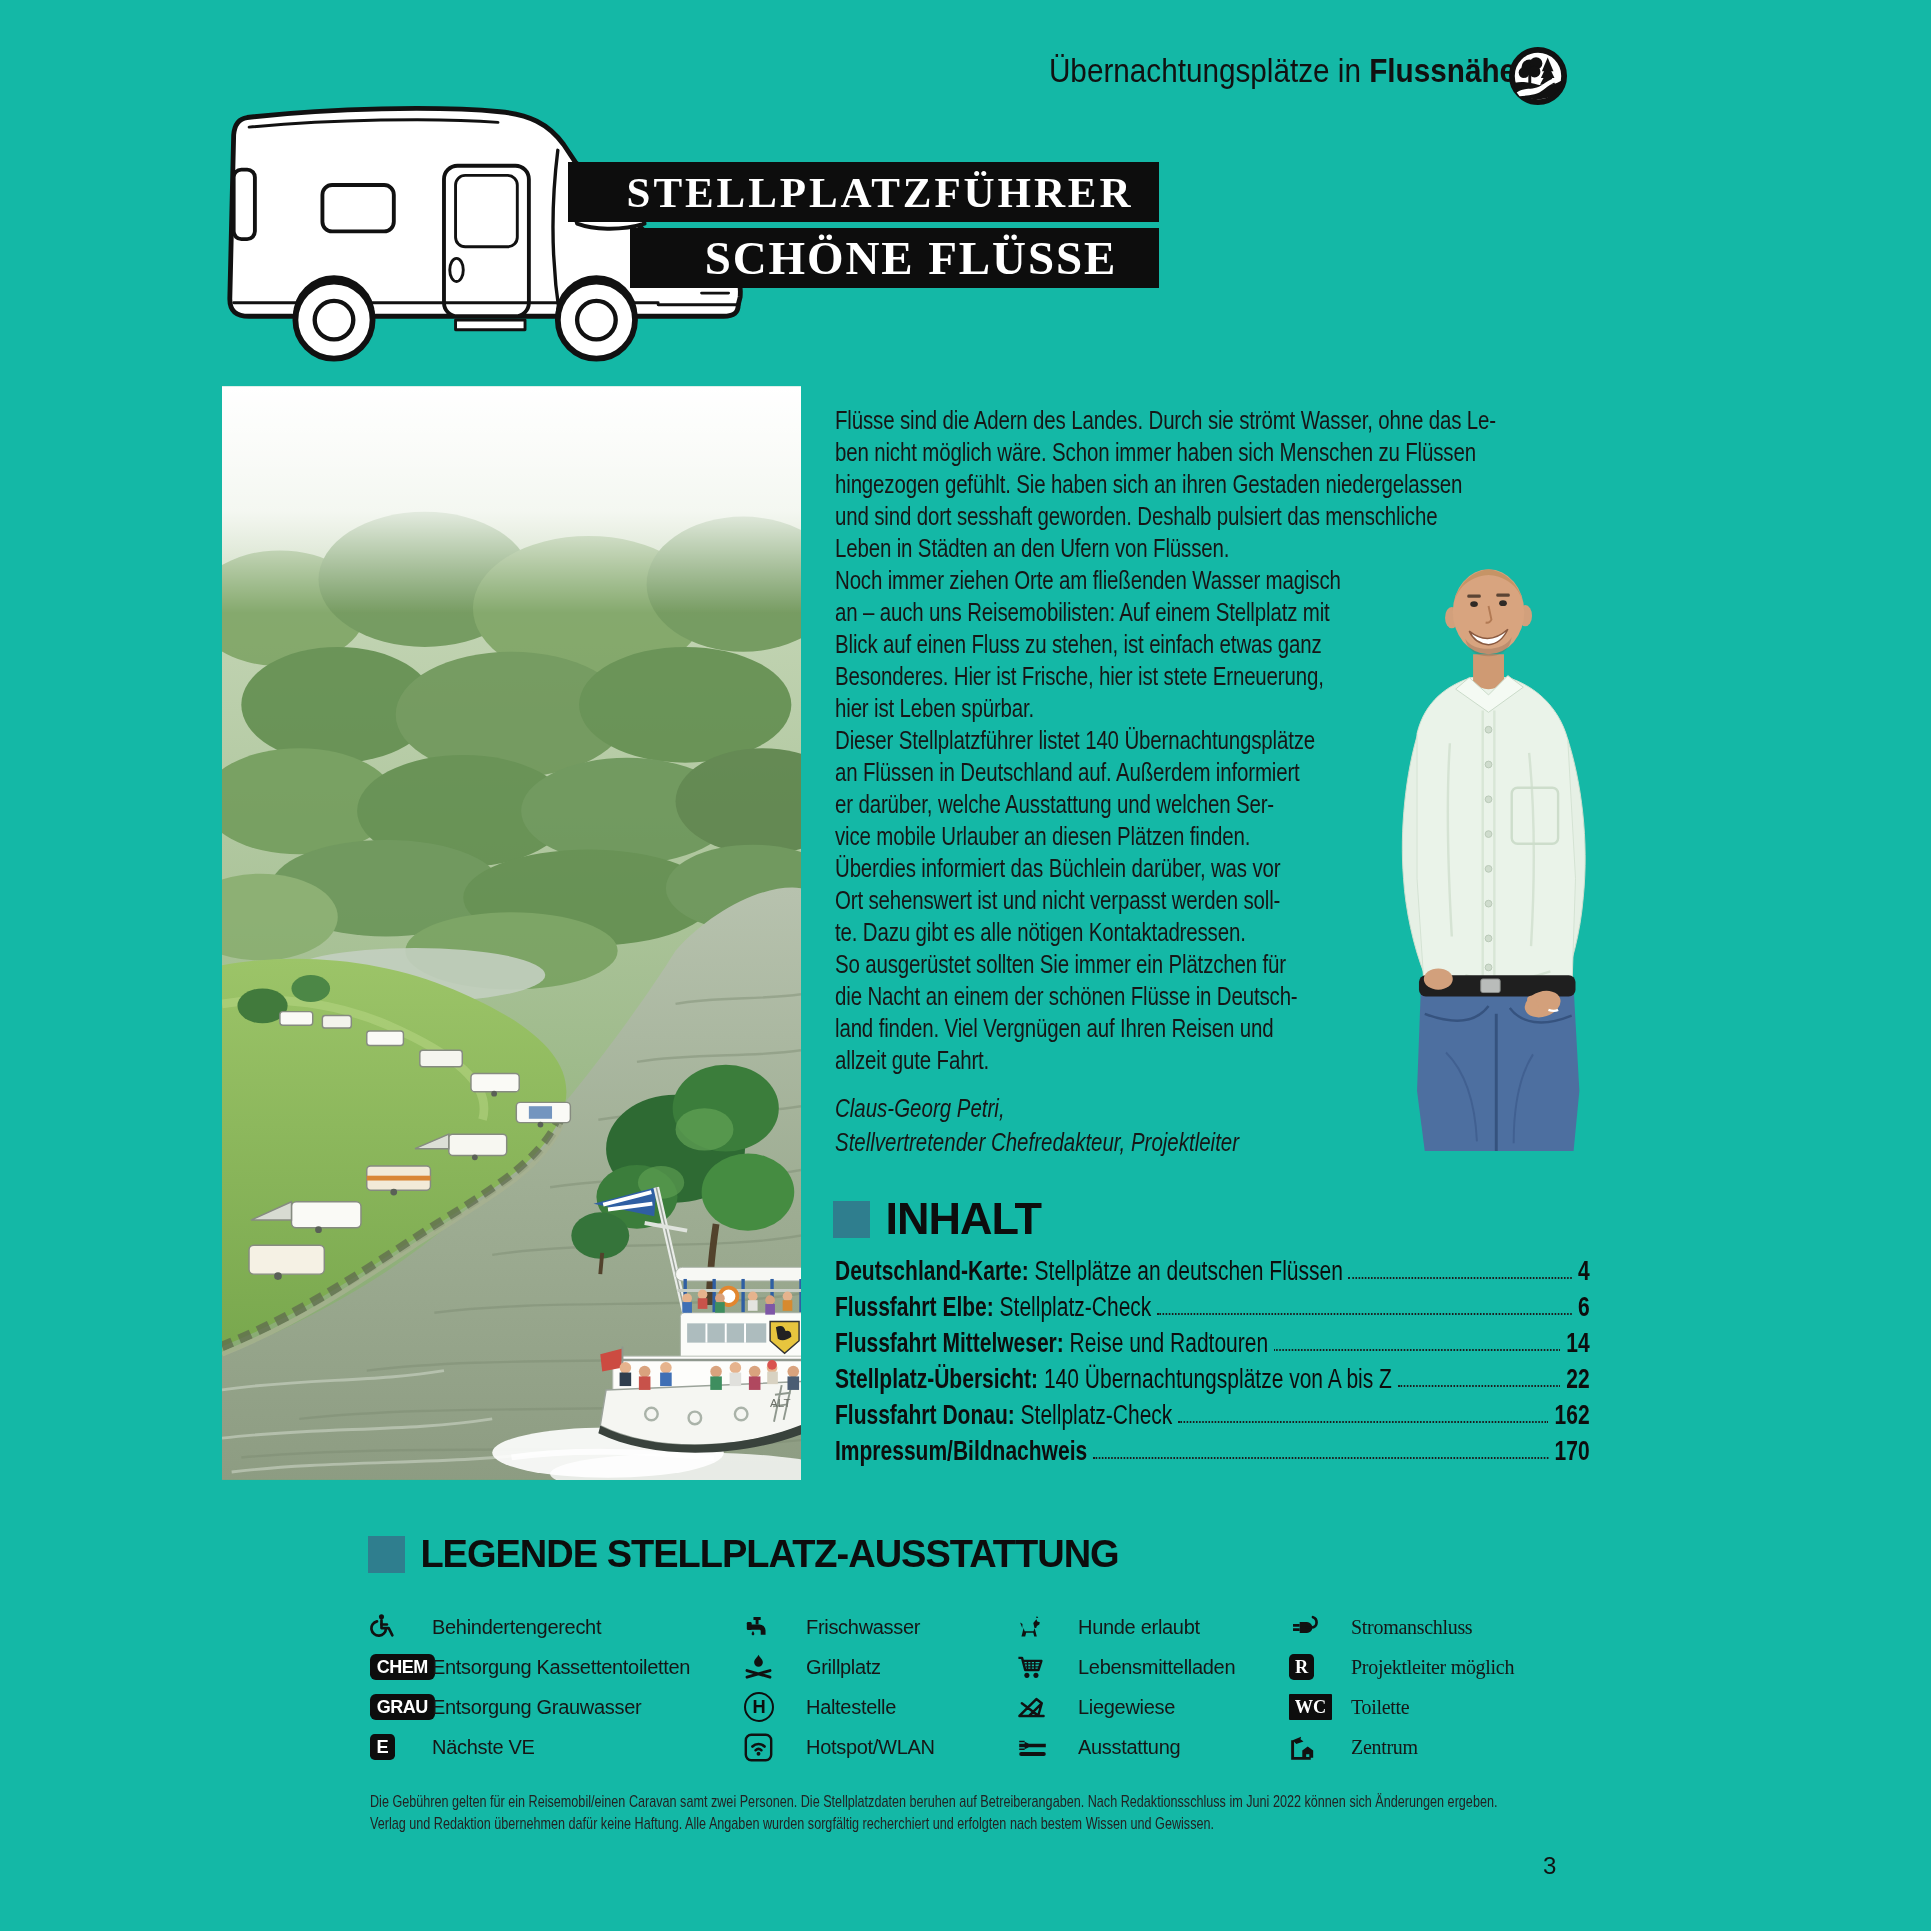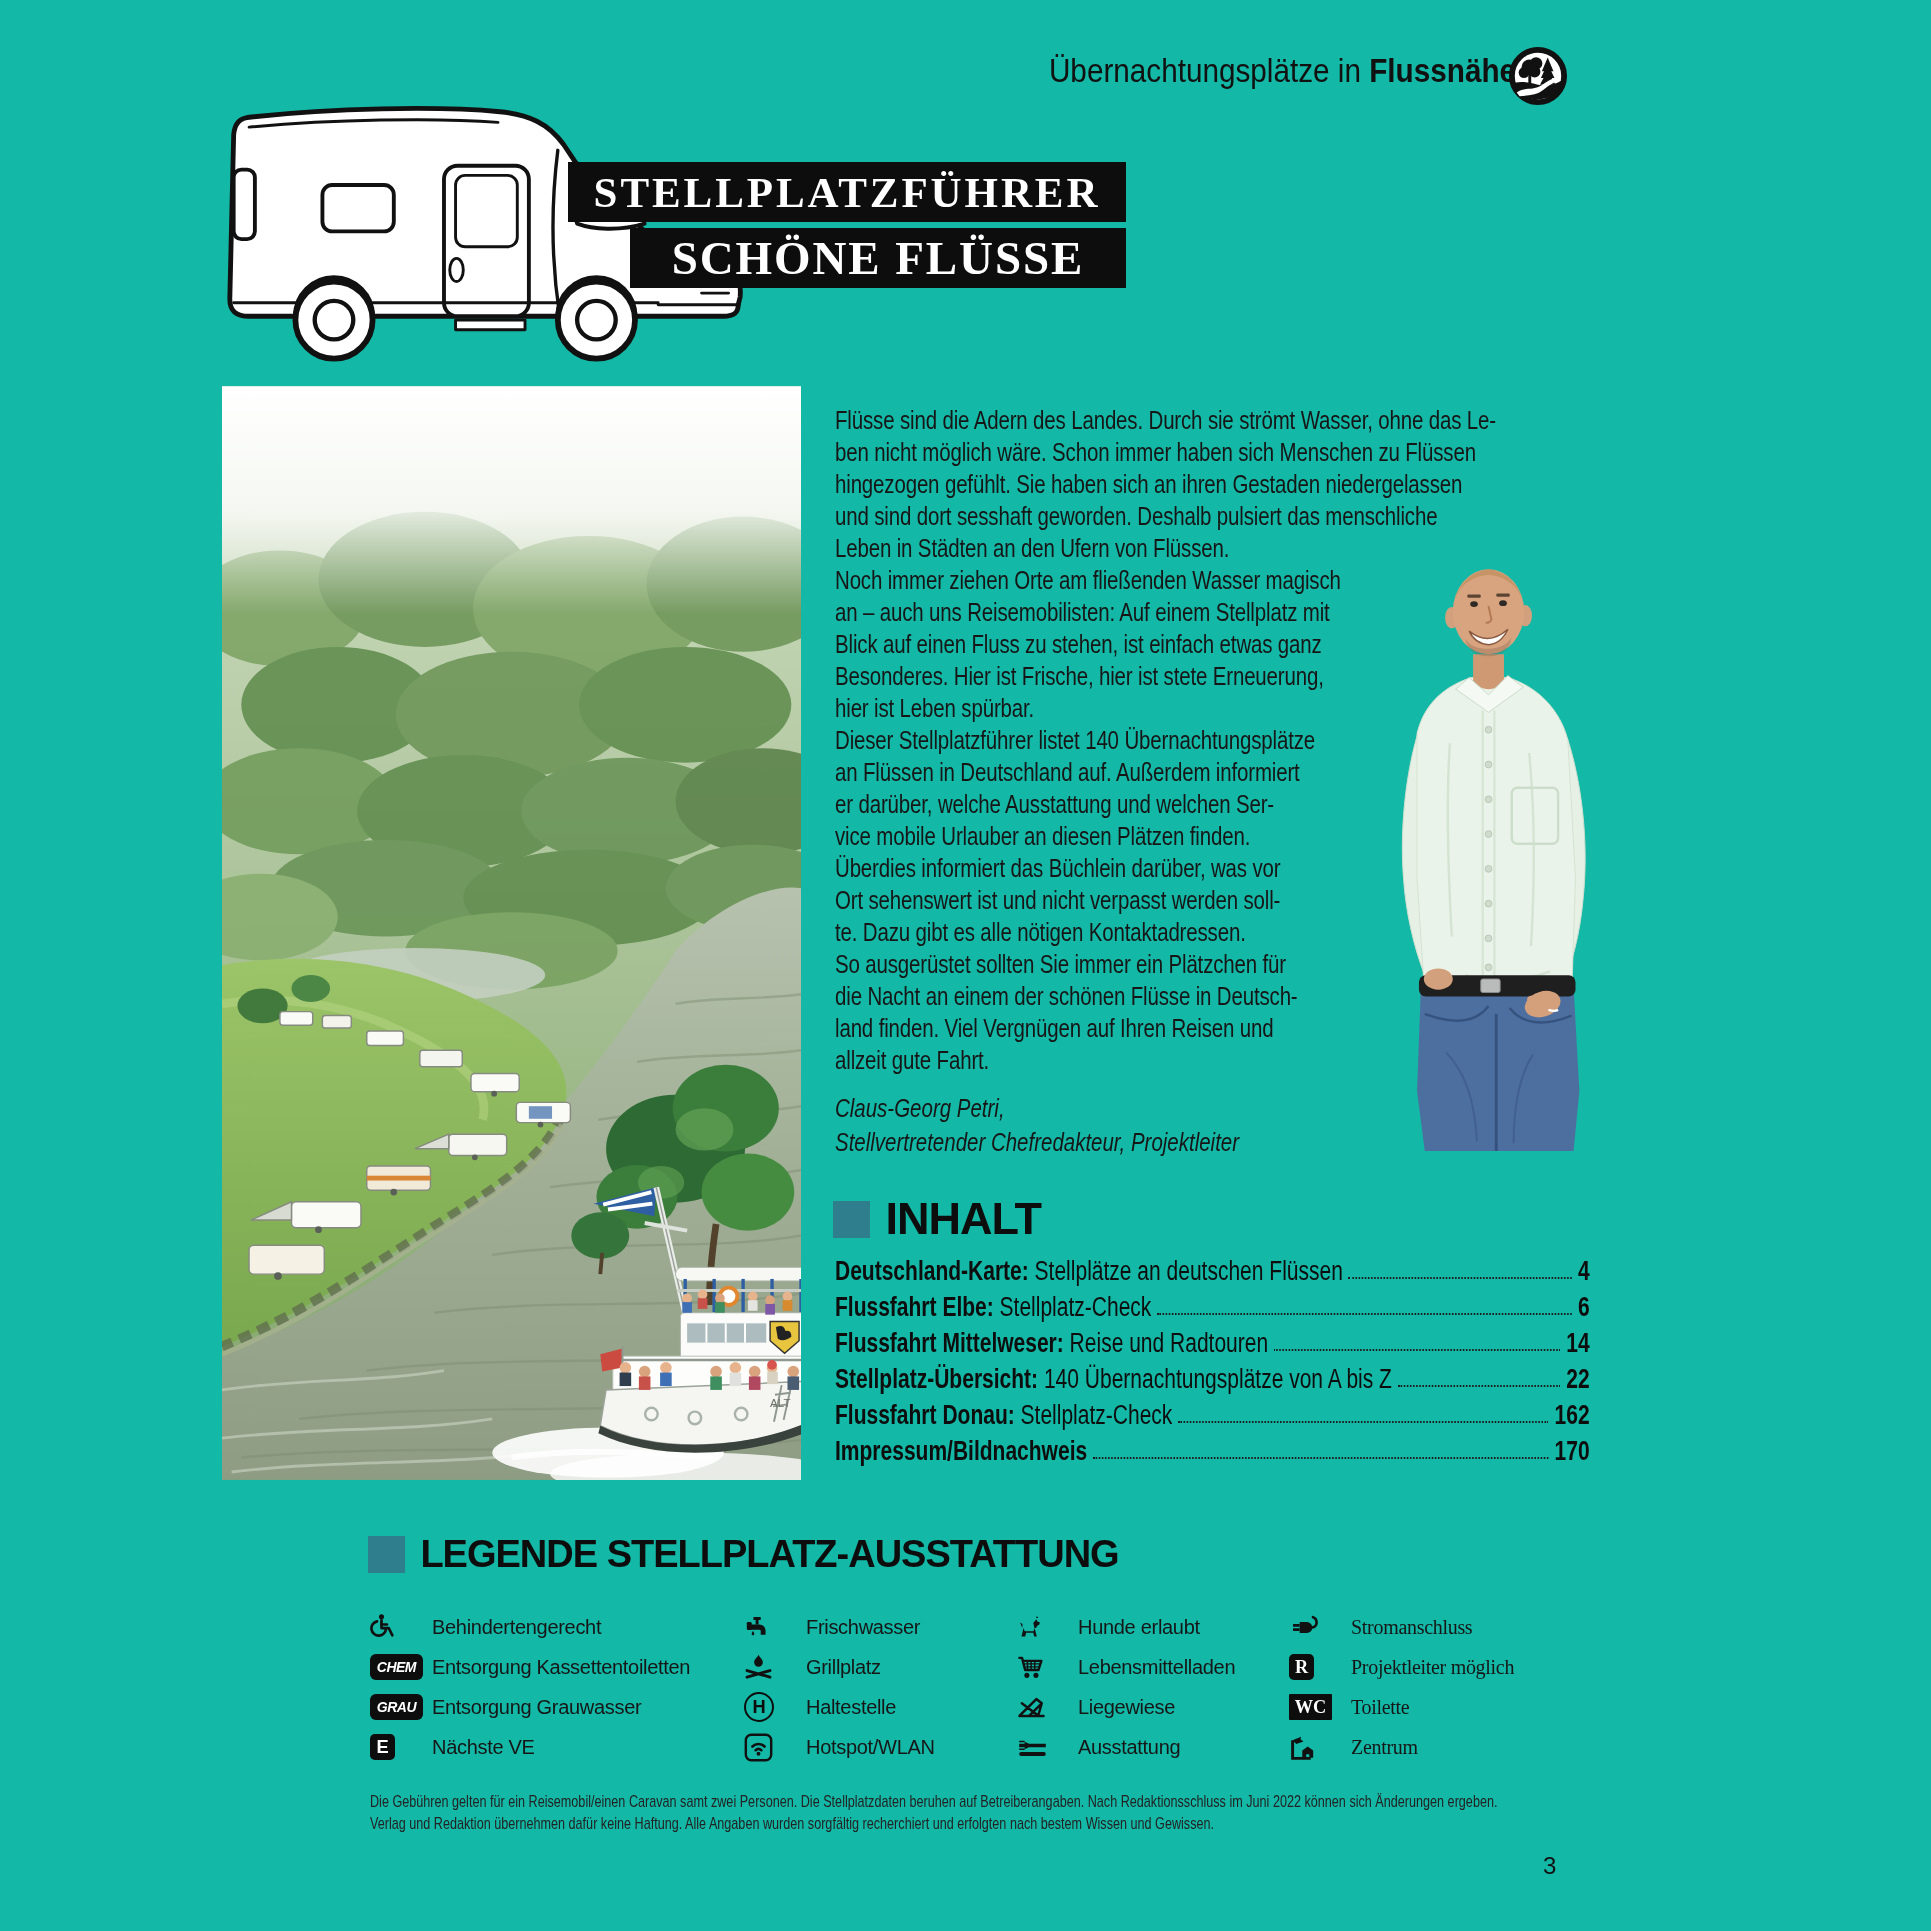--- a/index.html
+++ b/index.html
@@ -6,21 +6,21 @@
   .page{position:relative;width:1931px;height:1931px;background:#14b8a6;overflow:hidden;
         font-family:"Liberation Sans",sans-serif;color:#161616;}
   
   .header-title{position:absolute;top:52px;right:415px;font-size:33px;white-space:nowrap;
         transform:scaleX(0.9);transform-origin:100% 0;color:#111;}
   .header-title b{font-weight:bold;}
   .logo-svg{position:absolute;left:1508px;top:46px;}
   
   .van-svg{position:absolute;left:214px;top:77px;}
   .banner{position:absolute;background:#0d0d0d;color:#fff;display:flex;align-items:center;justify-content:center;
-        font-family:"Liberation Serif",serif;font-weight:bold;white-space:nowrap;}
+        font-family:"Liberation Serif",serif;font-weight:bold;white-space:nowrap;padding-left:33px;}
   .banner1{left:568px;top:162px;width:558px;height:60px;font-size:43px;letter-spacing:2.9px;}
   .banner2{left:630px;top:228px;width:496px;height:60px;font-size:47px;letter-spacing:1.9px;}
   
   .photo{position:absolute;left:222px;top:386px;width:579px;height:1094px;overflow:hidden;}
   
   .intro{position:absolute;left:835px;top:404px;width:755px;}
   .intro-line{height:32px;line-height:32px;font-size:26.6px;white-space:nowrap;
         transform:scaleX(0.77);transform-origin:0 50%;letter-spacing:-0.2px;}
   .byline{margin-top:15.4px;font-style:italic;}
   .byline div{height:34px;line-height:34px;font-size:26.6px;white-space:nowrap;
@@ -41,21 +41,21 @@
   .toc-label{font-weight:bold;white-space:pre;}
   .toc-desc{white-space:pre;}
   .toc-leader{flex:1;border-bottom:2.9px dotted #1c1c1c;margin:0 7.7px 7.7px 7.7px;min-width:29px;}
   .toc-page{font-weight:bold;}
   
   .legend{position:absolute;left:370px;top:1607px;display:flex;}
   .lg-item{display:flex;align-items:center;height:40px;}
   .lg-icon{width:62px;display:flex;align-items:center;}
   .lg-label{font-size:20px;letter-spacing:-0.3px;color:#161616;white-space:nowrap;}
   .badge{background:#0d0d0d;color:#fff;font-weight:bold;display:inline-flex;align-items:center;justify-content:center;}
-  .badge-wide{height:26px;padding:0 6.8px;border-radius:5.8px;font-size:14px;letter-spacing:-0.5px;font-style:italic;}
+  .badge-wide{height:26px;padding:0 6.8px;border-radius:5.8px;font-size:18px;letter-spacing:-0.5px;}
   .badge-med{height:26px;padding:0 5.8px;border-radius:1px;font-size:18.3px;}
   .badge-sq{width:25px;height:26px;border-radius:4.8px;font-size:18.3px;}
   .h-circle{width:26px;height:26px;border:2.9px solid #0d0d0d;border-radius:50%;display:inline-flex;
         align-items:center;justify-content:center;font-weight:bold;font-size:18.3px;color:#0d0d0d;}
   
   .footer{position:absolute;left:370px;top:1790px;width:1207px;}
   .footer-scale{width:1569px;transform:scaleX(0.77);transform-origin:0 0;font-size:16.4px;line-height:22px;color:#222;}
   .page-num{position:absolute;left:1543px;top:1852px;font-size:24px;color:#111;}
 </style>
 </head>

